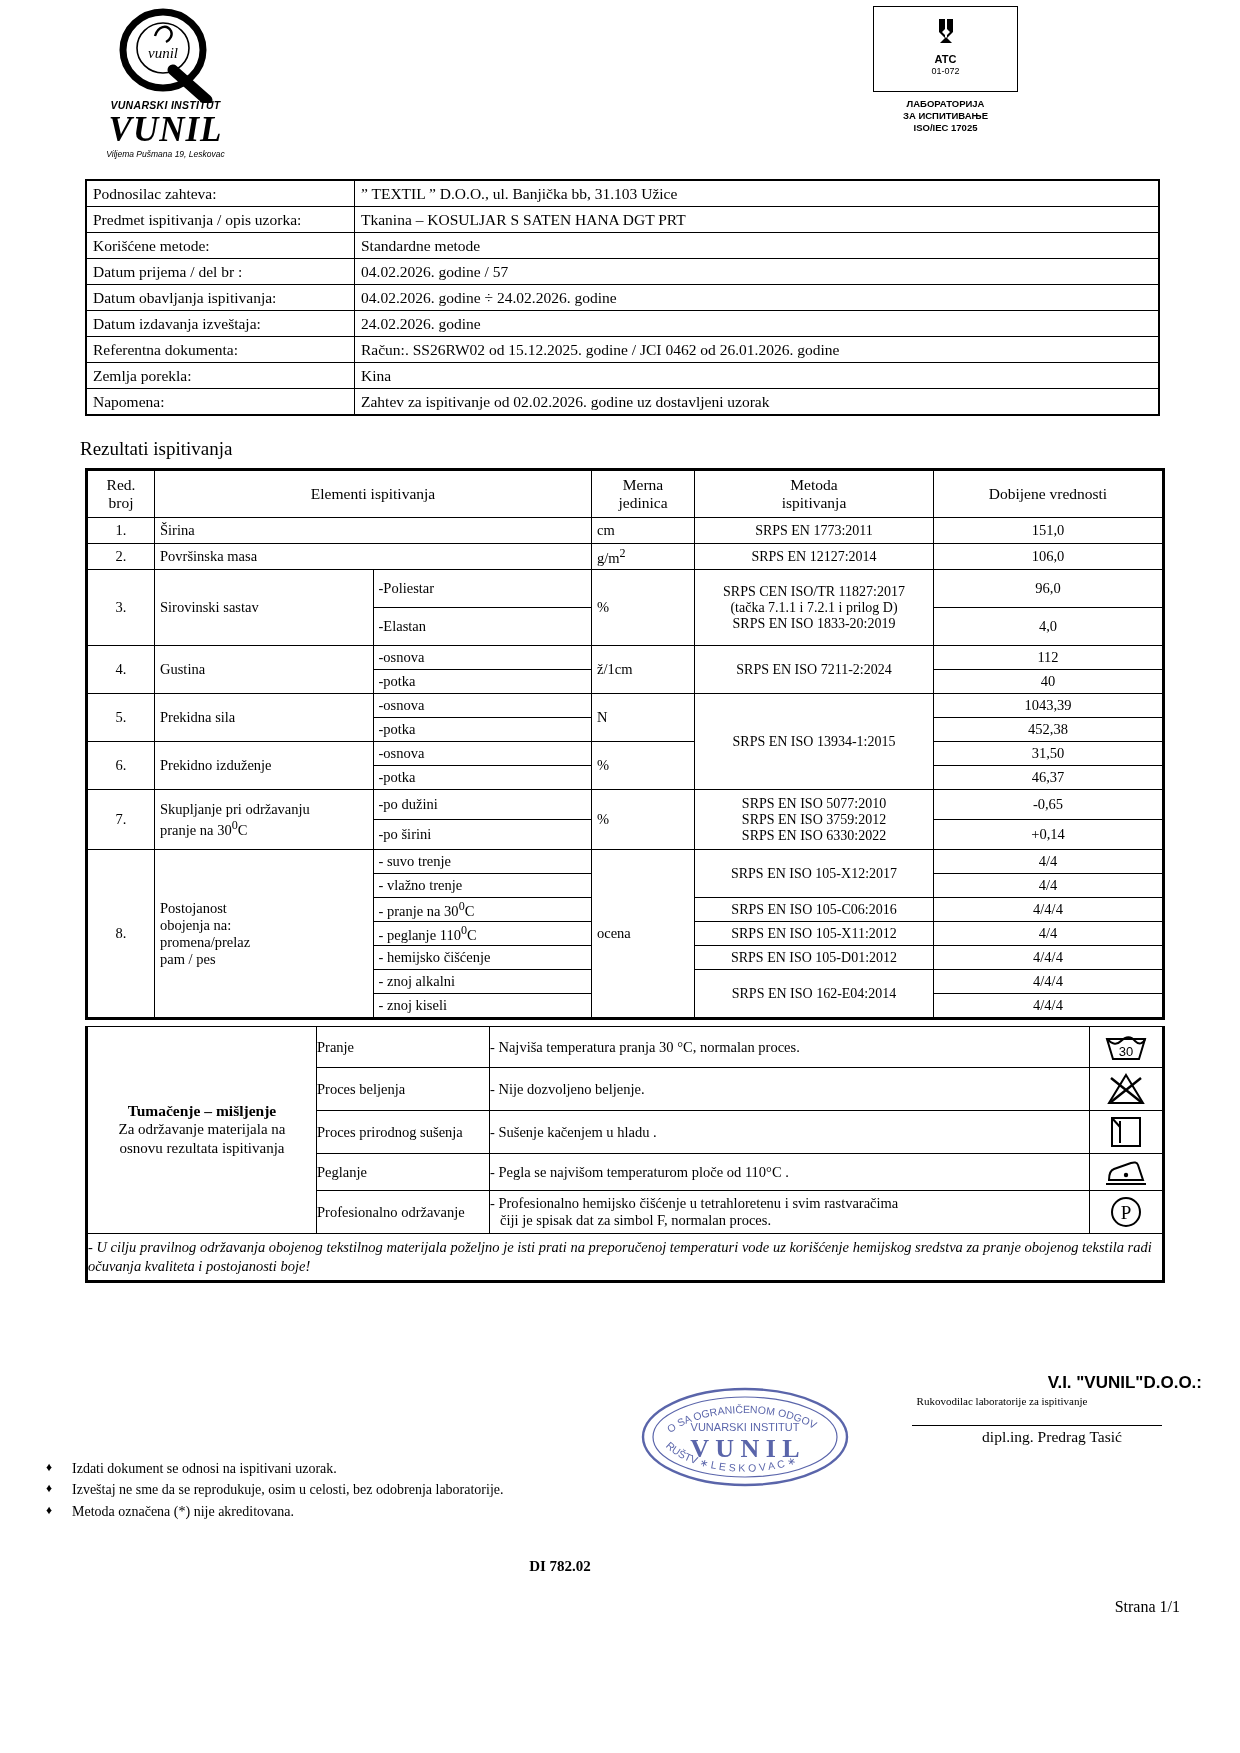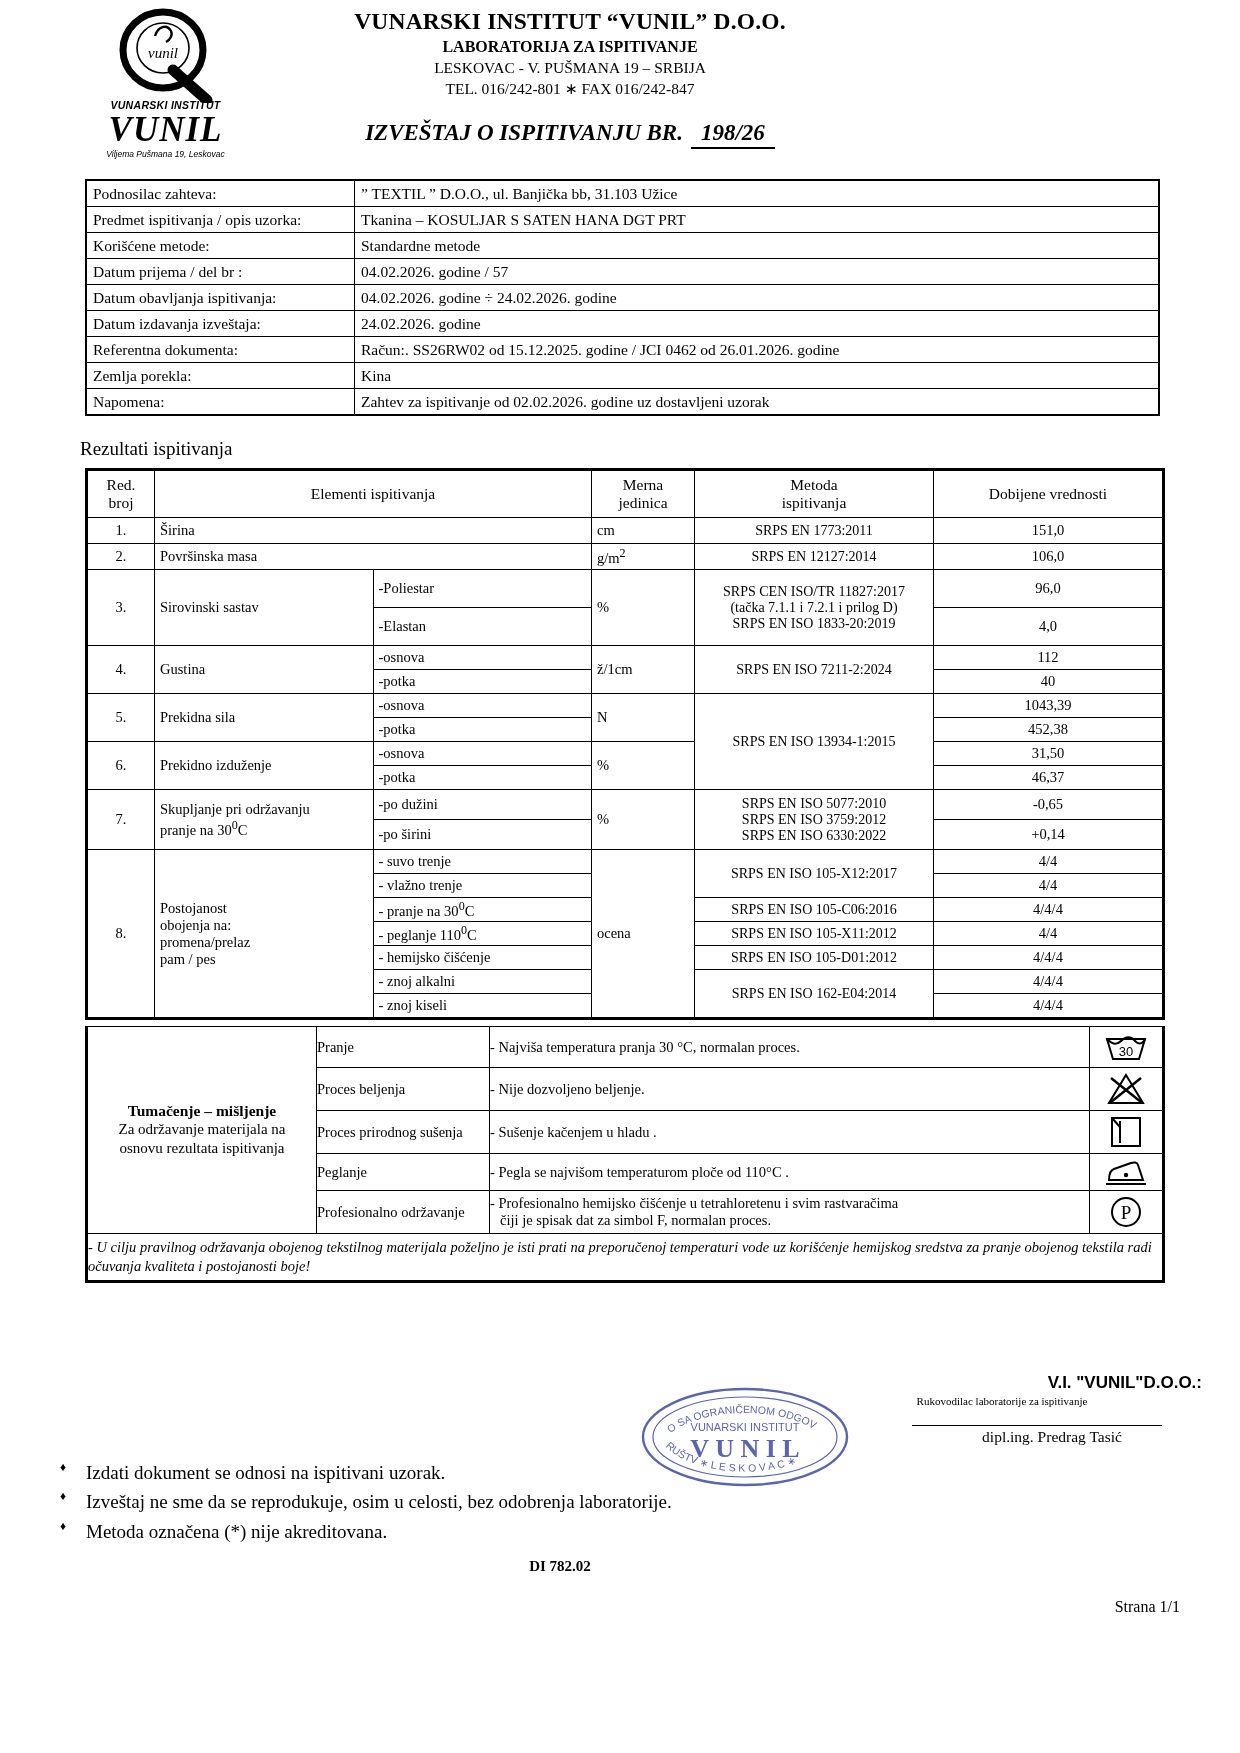--- a/index.html
+++ b/index.html
@@ -224,23 +224,23 @@
   svg.symsvg { display: block; margin: 0 auto; }
 
   
   .footer {
     position: relative;
     margin-top: 90px;
     height: 260px;
   }
   .bullets {
     position: absolute;
-    left: 52px;
+    left: 38px;
     top: 85px;
-    font-size: 19px;
+    font-size: 14px;
     line-height: 1.55;
   }
   .bullets div { position: relative; padding-left: 34px; }
   .bullets div:before {
     content: "\2666";
     position: absolute;
     left: 8px;
     font-size: 12px;
   }
   .sign-block {
@@ -307,30 +307,39 @@
           <ellipse cx="52" cy="40" rx="26" ry="25" fill="none" stroke="#000" stroke-width="1.6"></ellipse>
           <path d="M44 28 c3,-10 12,-12 16,-5 c2,4 -1,9 -5,11" fill="none" stroke="#000" stroke-width="2.4"></path>
           <text x="52" y="50" font-family="Liberation Serif, serif" font-size="15" font-style="italic" text-anchor="middle" fill="#000">vunil</text>
         </svg>
       </div>
       <div class="logo-sub">VUNARSKI INSTITUT</div>
       <div class="logo-word">VUNIL</div>
       <div class="logo-addr">Viljema Pušmana 19, Leskovac</div>
     </div>
 
-    <div class="title-block">
-      <div class="inst-title">VUNARSKI INSTITUT “VUNIL” D.O.O.</div>
-      <div class="inst-sub">LABORATORIJA ZA ISPITIVANJE</div>
-      <div class="inst-line">LESKOVAC - V. PUŠMANA 19 – SRBIJA</div>
-      <div class="inst-line">TEL. 016/242-801 ∗ FAX  016/242-847</div>
-      <div class="report-line">
-        <span>IZVEŠTAJ O ISPITIVANJU BR.</span><span class="report-no">198/26</span>
+
+    <div class="atc-block">
+      <div class="atc-box">
+        <div class="atc-arrow">
+          <svg width="34" height="32" viewBox="0 0 34 32">
+            <path d="M10 4 h6 v10 l-3 3 l3 3 v3 l-6 -6 z" fill="#000"></path>
+            <path d="M24 4 h-6 v10 l3 3 l-3 3 v3 l6 -6 z" fill="#000"></path>
+            <path d="M17 22 l6 6 h-12 z" fill="#000"></path>
+          </svg>
+        </div>
+        <div class="atc-label">ATC</div>
+        <div class="atc-num">01-072</div>
+      </div>
+      <div class="atc-foot">
+        <div>ЛАБОРАТОРИЈА</div>
+        <div>ЗА ИСПИТИВАЊЕ</div>
+        <div>ISO/IEC 17025</div>
       </div>
     </div>
-
   </div>
 
   <div class="info-wrap">
     <table class="info">
       <tbody>
         <tr>
           <td class="lbl">Podnosilac zahteva:</td>
           <td>” TEXTIL ” D.O.O., ul. Banjička bb, 31.103 Užice</td>
         </tr>
         <tr>

